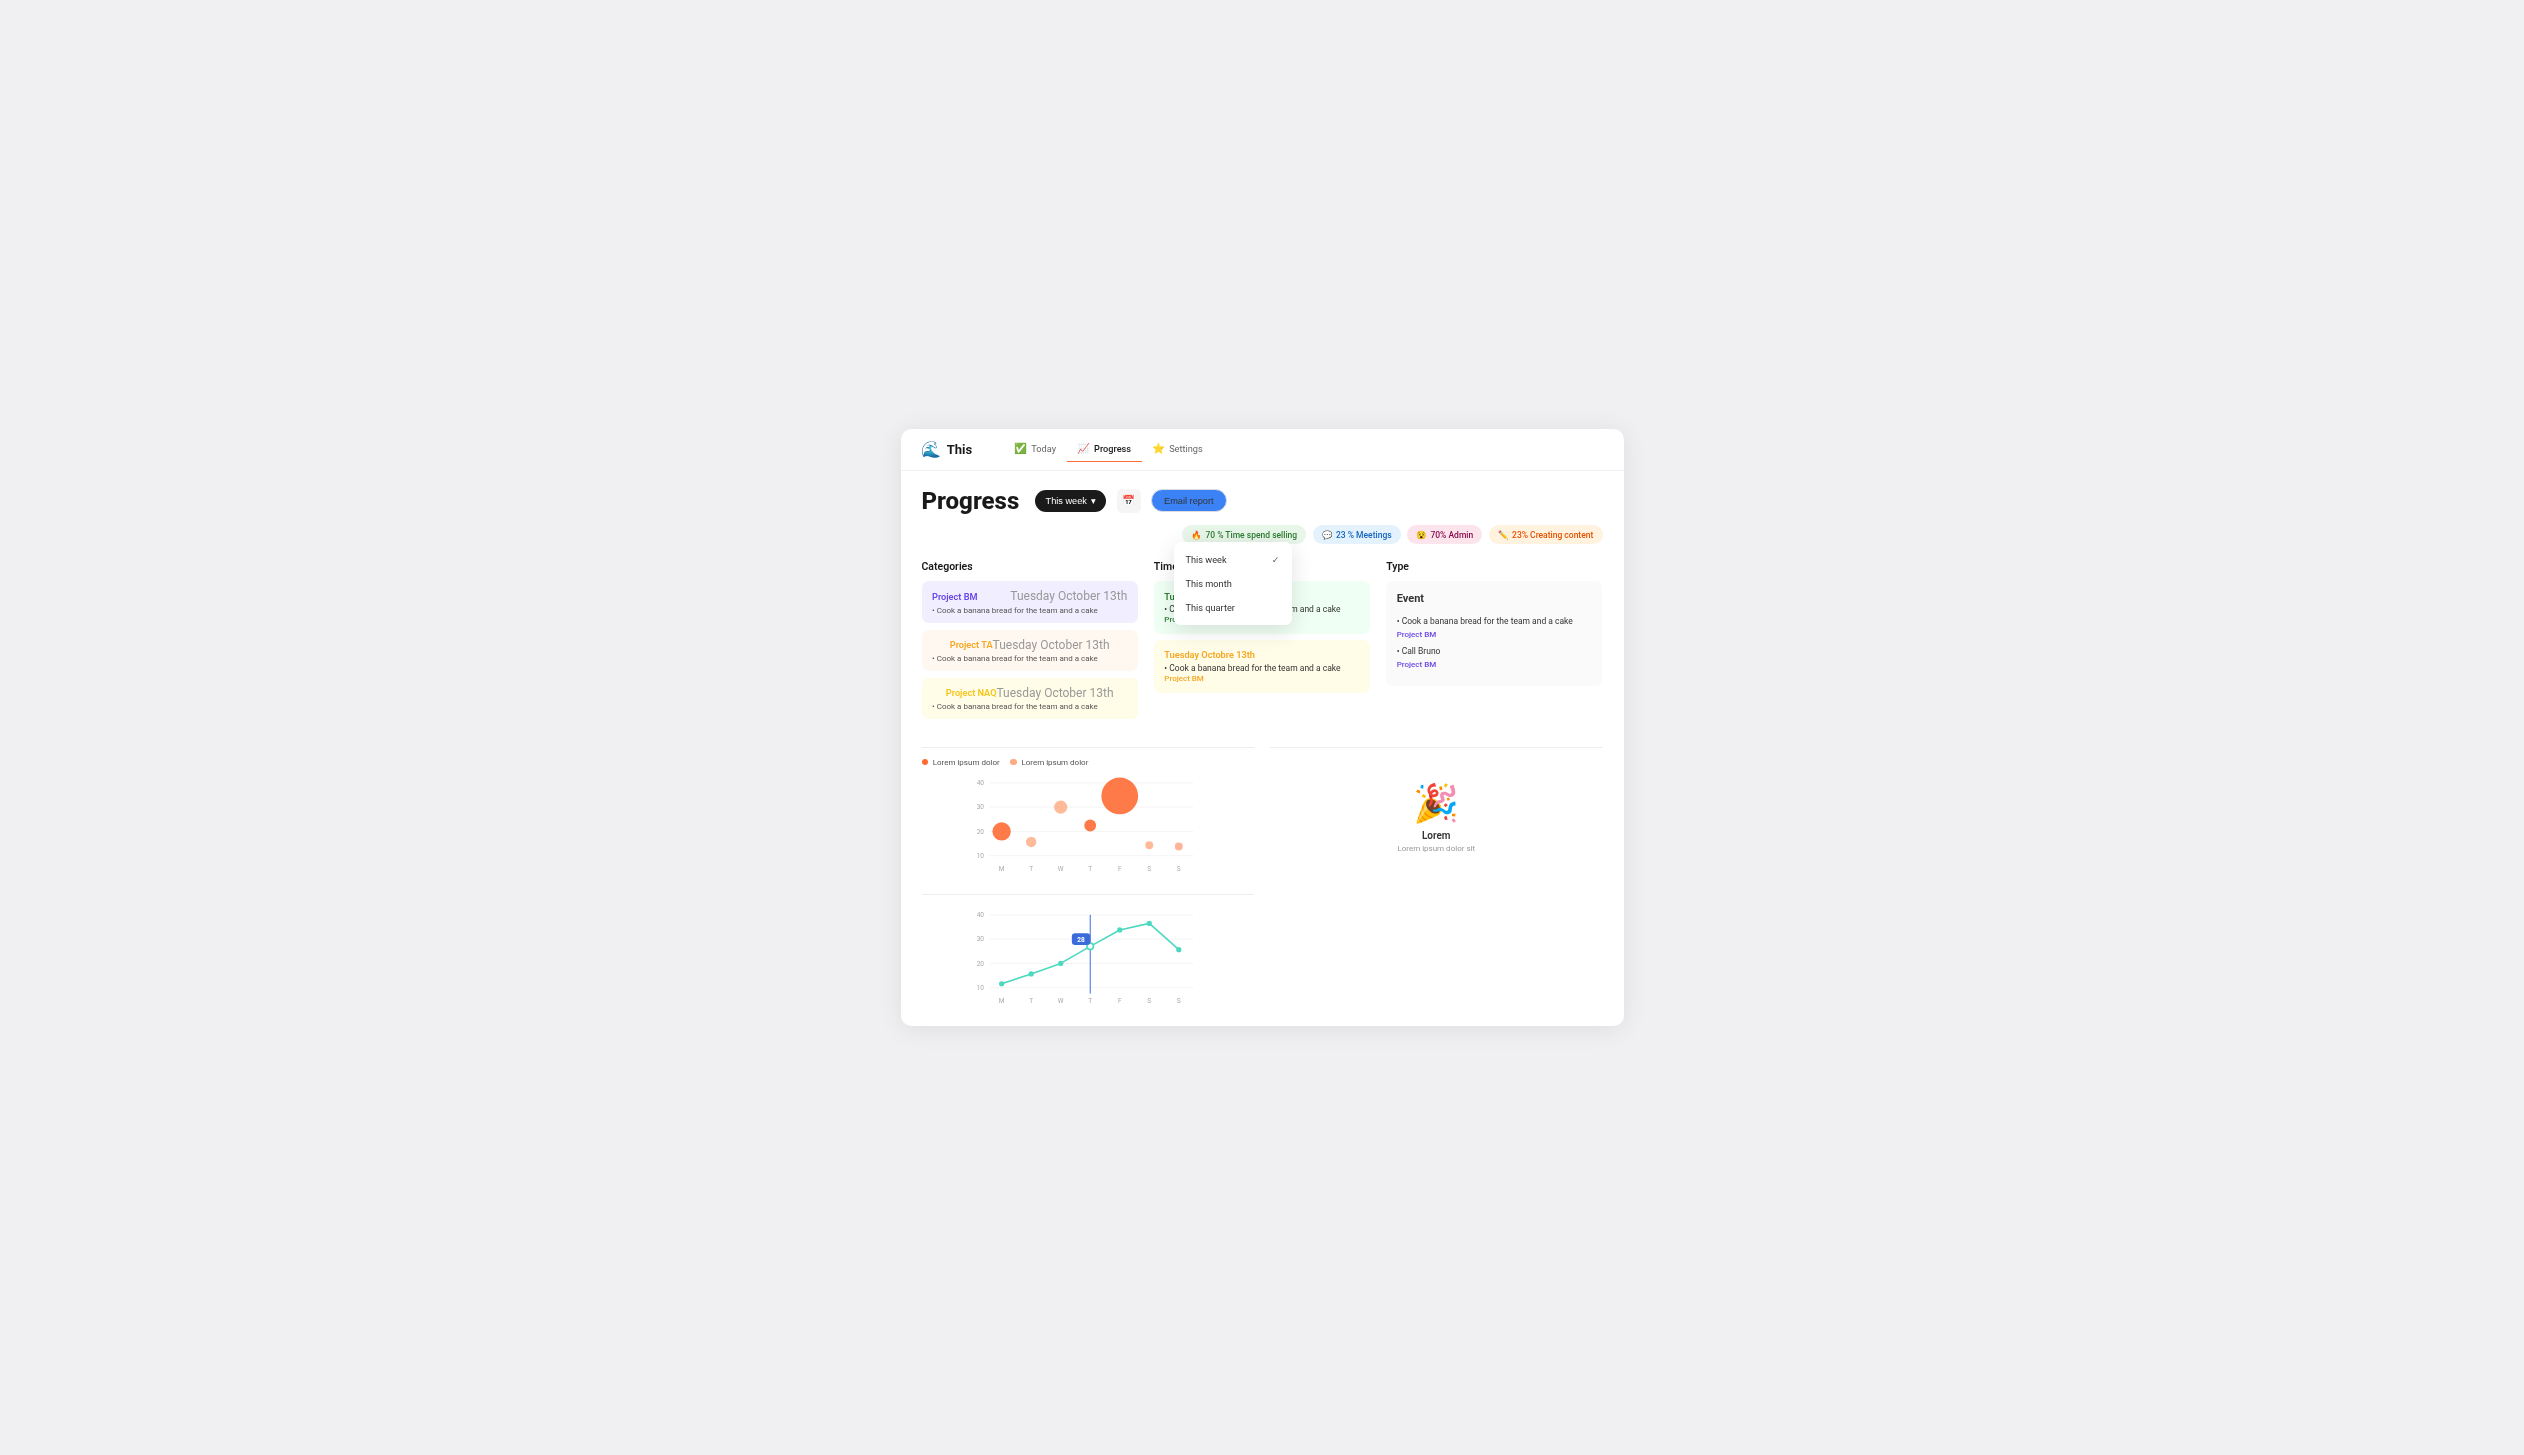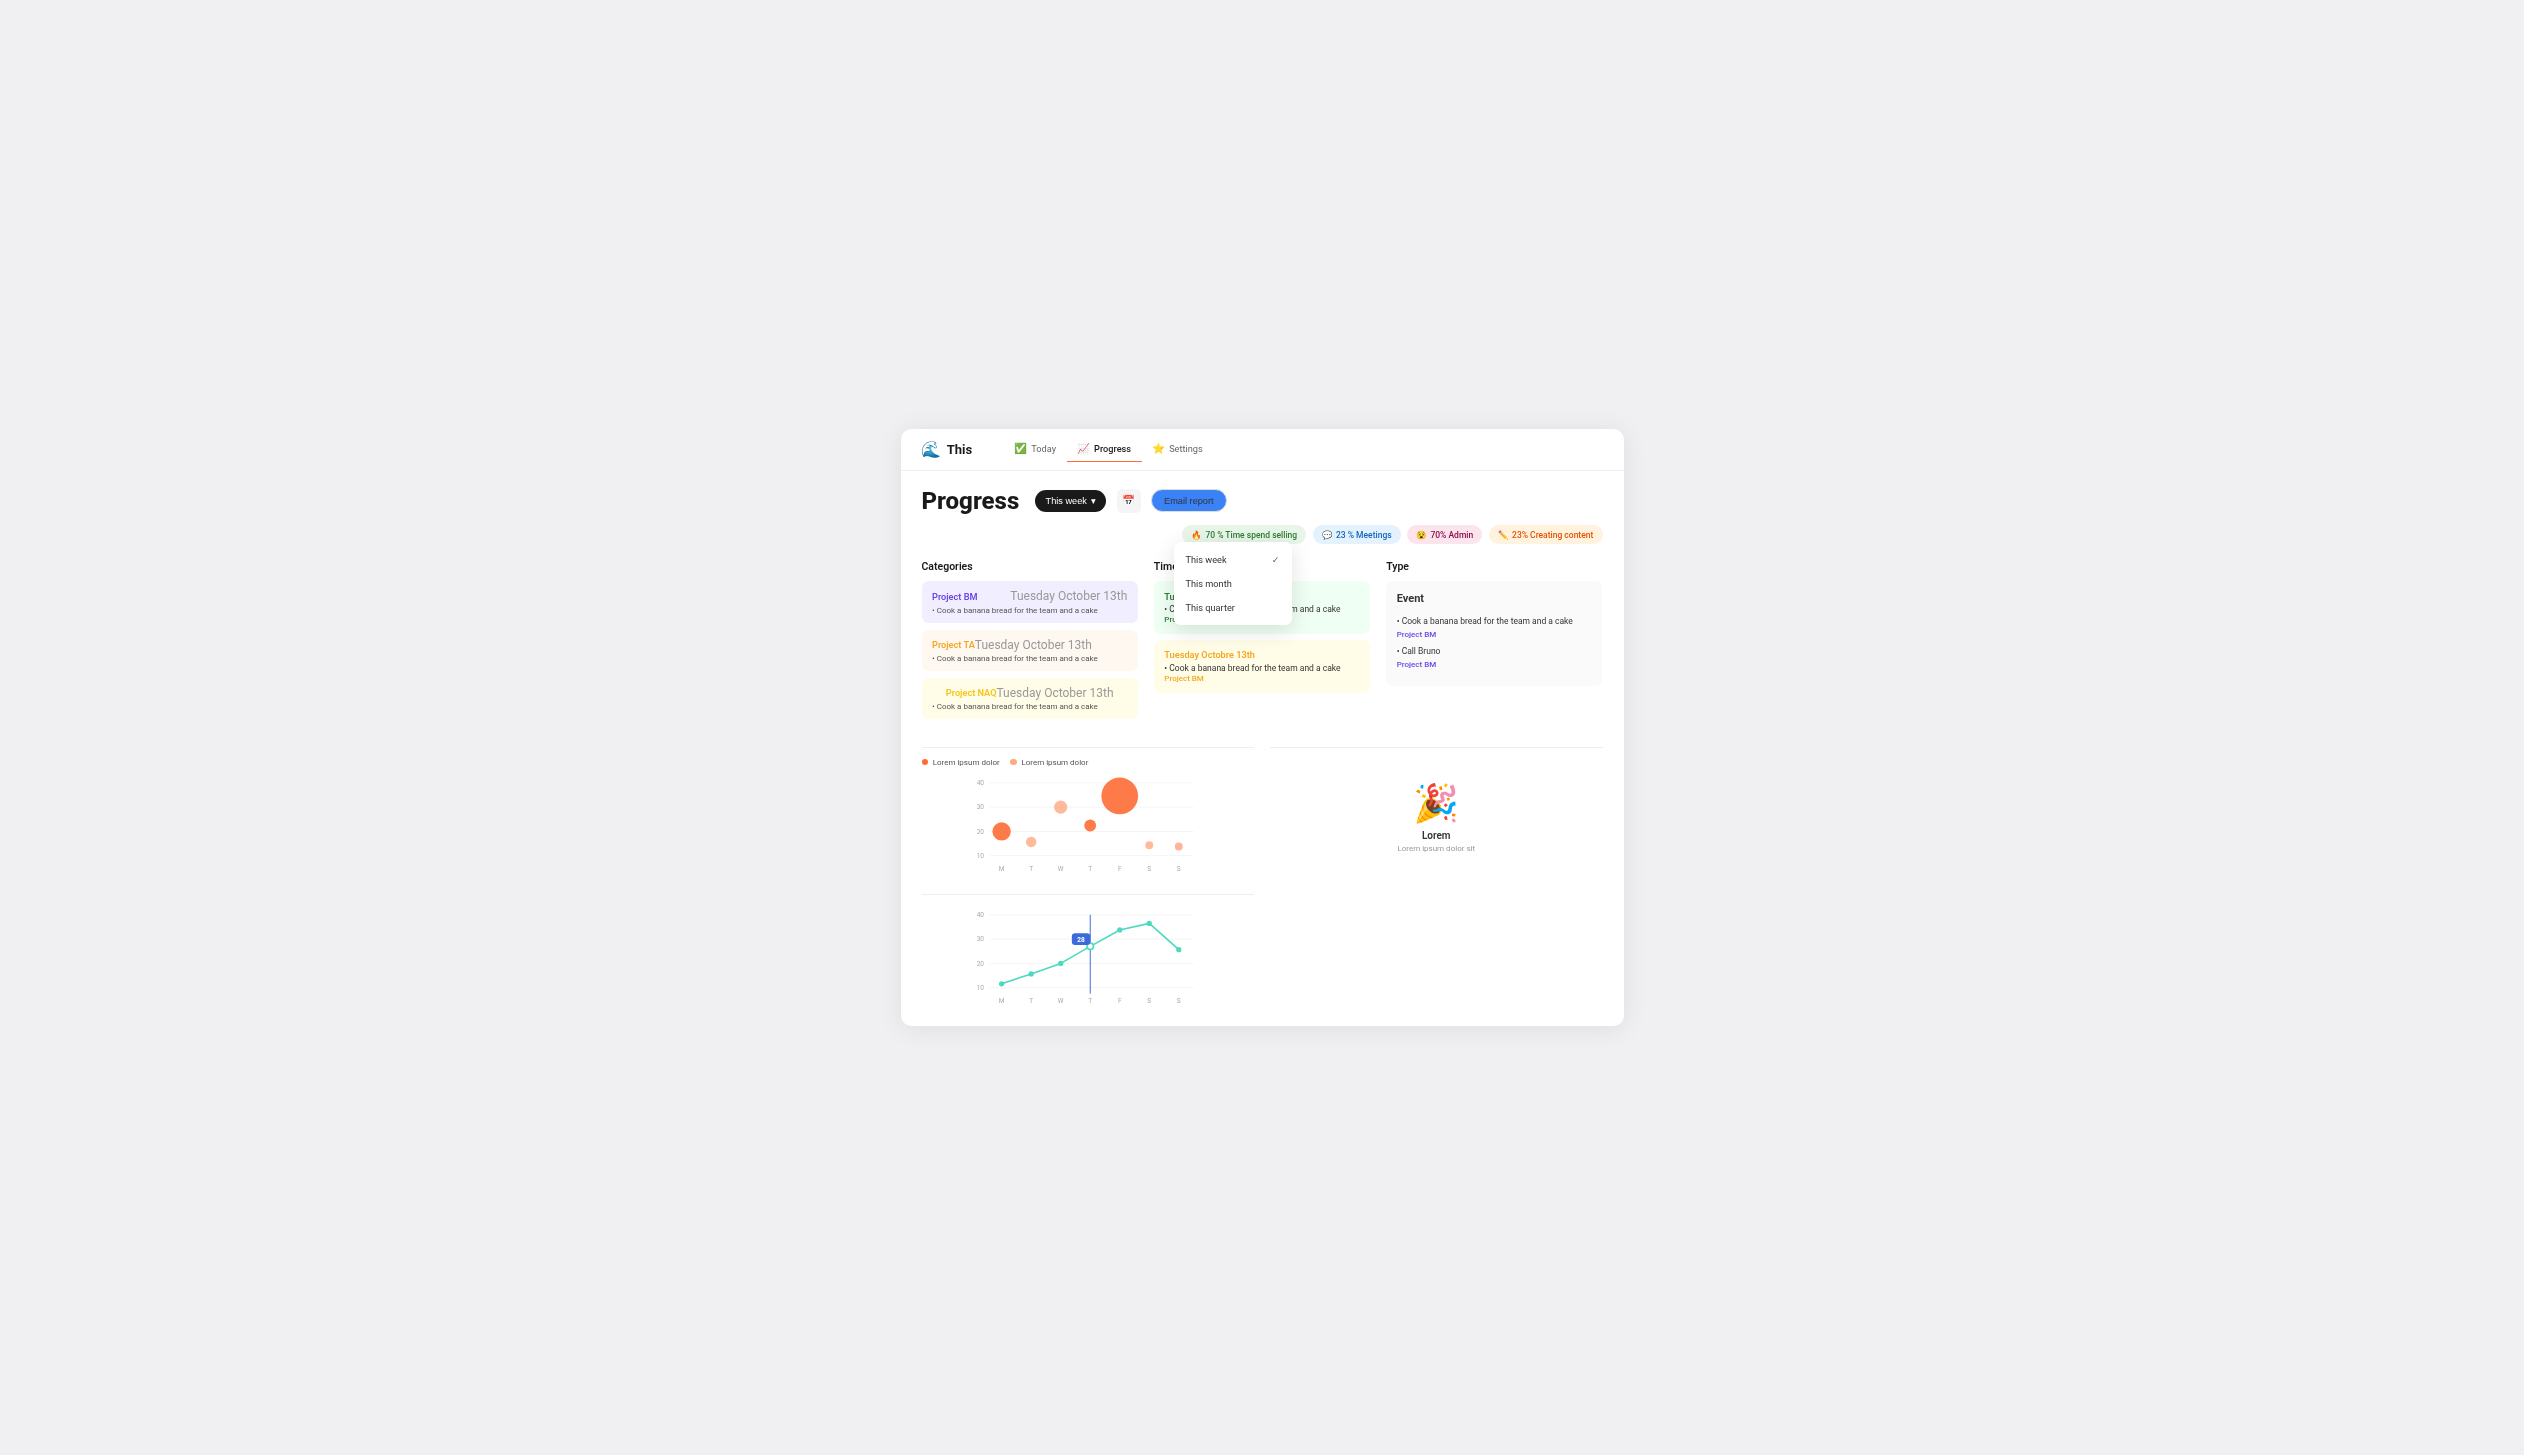--- a/index.html
+++ b/index.html
@@ -354,21 +354,21 @@
 
         <div class="project-card project-card-purple">
           <div style="display:flex; justify-content:space-between; align-items:center;">
             <span class="project-name project-name-purple">Project BM</span>
             <span class="project-date">Tuesday October 13th</span>
           </div>
           <div class="project-desc">• Cook a banana bread for the team and a cake</div>
         </div>
 
         <div class="project-card project-card-orange">
-          <div style="display:flex; justify-content:flex-start; align-items:center;">
+          <div style="display:flex; justify-content:center; align-items:center;">
             <span class="project-name project-name-orange">Project TA</span>
             <span class="project-date">Tuesday October 13th</span>
           </div>
           <div class="project-desc">• Cook a banana bread for the team and a cake</div>
         </div>
 
         <div class="project-card project-card-yellow">
           <div style="display:flex; justify-content:center; align-items:center;">
             <span class="project-name project-name-yellow">Project NAQ</span>
             <span class="project-date">Tuesday October 13th</span>

